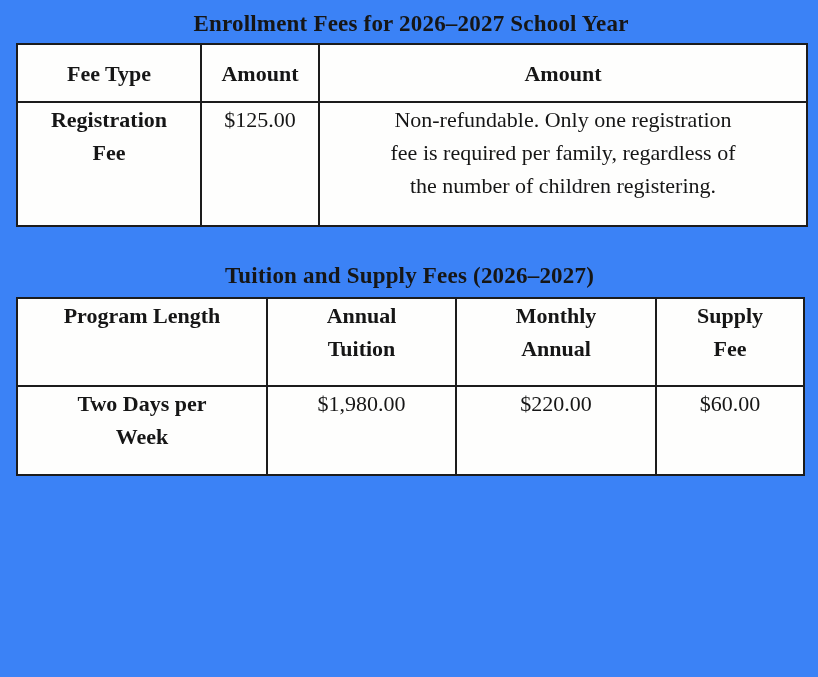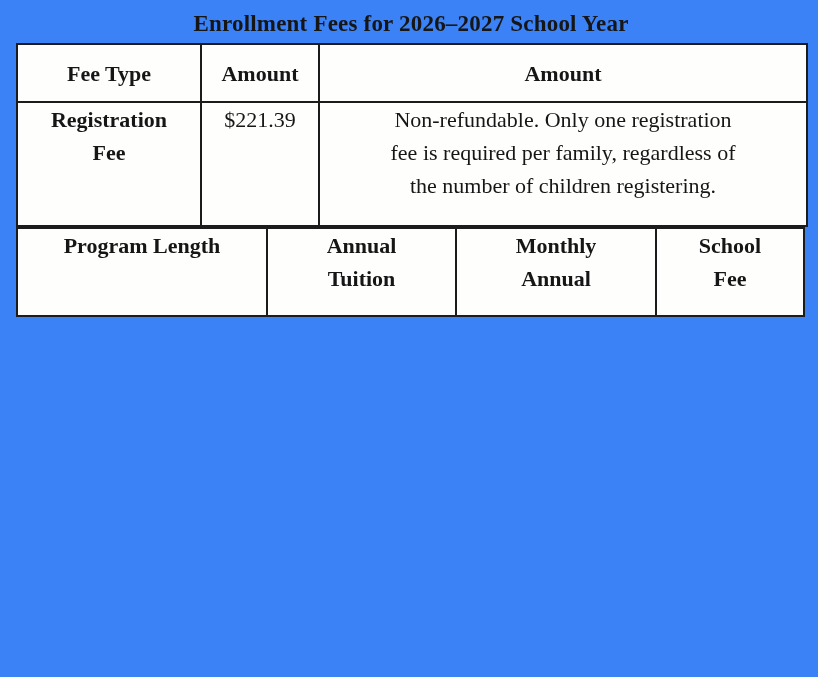--- a/index.html
+++ b/index.html
@@ -78,44 +78,52 @@
       <tr class="hdr-row">
         <th>Fee Type</th>
         <th>Amount</th>
         <th>Amount</th>
       </tr>
     </thead>
     <tbody>
       <tr class="data-row">
         <td class="cell-bold">Registration
 Fee</td>
-        <td>$221.39</td>
+        <td>$125.00</td>
         <td>Non-refundable. Only one registration
 fee is required per family, regardless of
 the number of children registering.</td>
       </tr>
     </tbody>
   </table>
 
+  <div class="tbl-title title-2">Tuition and Supply Fees (2026–2027)</div>
 
   <table class="fee-table tbl-tuition">
     <colgroup>
       <col style="width:250px">
       <col style="width:189px">
       <col style="width:200px">
       <col style="width:148px">
     </colgroup>
     <thead>
       <tr class="hdr-row">
         <th>Program Length</th>
         <th>Annual
 Tuition</th>
         <th>Monthly
 Annual</th>
-        <th>School
+        <th>Supply
 Fee</th>
       </tr>
     </thead>
     <tbody>
+      <tr class="data-row">
+        <td class="cell-bold">Two Days per
+Week</td>
+        <td>$1,980.00</td>
+        <td>$220.00</td>
+        <td>$60.00</td>
+      </tr>
     </tbody>
   </table>
 
 </div>
 
 </body></html>

